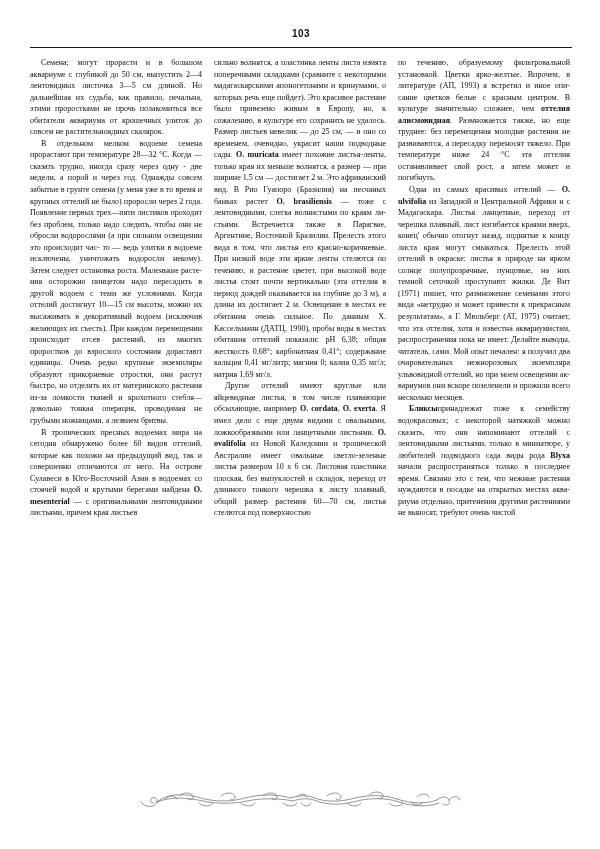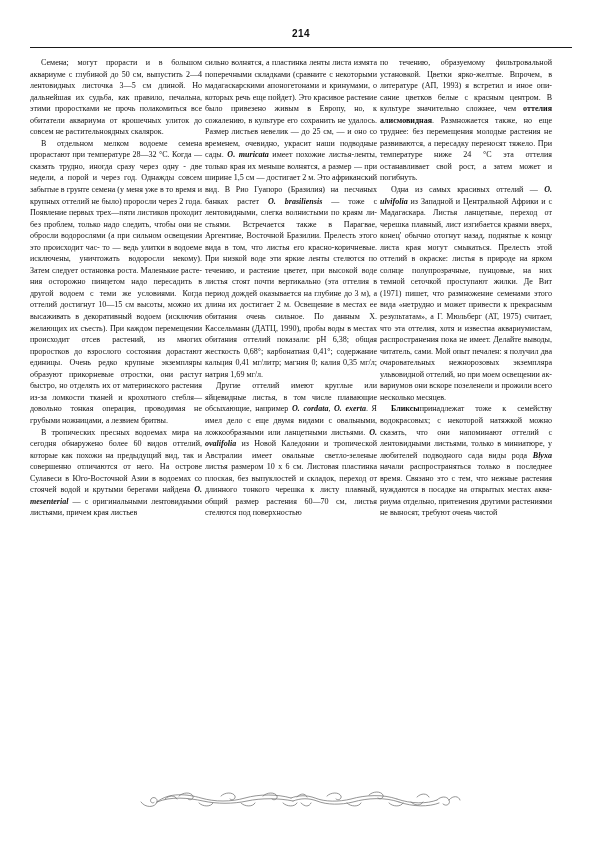--- a/index.html
+++ b/index.html
@@ -46,21 +46,21 @@
     background: #1a1a1a;
   }
   .columns {
     position: absolute;
     left: 30px;
     top: 57px;
     width: 542px;
     height: 700px;
     display: flex;
     flex-direction: row;
-    gap: 3px;
+    gap: 12px;
     align-items: flex-start;
   }
   .col {
     width: 172px;
     flex: 0 0 172px;
     font-size: 8.05px;
     line-height: 11.55px;
     text-align: justify;
     text-justify: inter-word;
     hyphens: manual;
@@ -68,21 +68,20 @@
     -webkit-font-smoothing: none;
   }
   .col p {
     margin: 0;
     text-indent: 11px;
   }
   .col p.noindent {
     text-indent: 0;
   }
   .sp-i {
-    font-style: italic;
     font-weight: bold;
   }
   .sp-b {
     font-weight: bold;
   }
   .ornament {
     position: absolute;
     left: 50%;
     transform: translateX(-50%);
     top: 782px;
@@ -94,21 +93,21 @@
     width: 330px;
     height: 34px;
   }
 </style>
 </head>
 <body>
 
 <div class="page">
 
   <div class="page-header">
-    <div class="folio">214</div>
+    <div class="folio">103</div>
   </div>
 
   <div class="header-rule"></div>
 
   <div class="columns">
 
     <div class="col">
       <p>Семена; могут прорасти и в большом аквариуме с глубиной до 50 см, выпустить 2—4 лентовид­ных листочка 3—5 см длиной. Но дальнейшая их судьба, как прави­ло, печальна, этими проростками не прочь полакомиться все обита­тели аквариума от крошечных ули­ток до совсем не растительноядных скалярок.</p>
       <p>В отдельном мелком водоеме семена прорастают при температу­ре 28—32 °С. Когда — сказать трудно, иногда сразу через одну - две недели, а порой и через год. Однажды совсем забытые в грунте семена (у меня уже в то время и крупных оттелий не было) про­росли через 2 года. Появление пер­вых трех—пяти листиков проходит без проблем, только надо следить, чтобы они не обросли водорослями (а при сильном освещении это происходит час- то — ведь улитки в водоеме исключены, уничтожать водоросли некому). Затем следует остановка роста. Маленькие расте­ния осторожно пинцетом надо пе­ресадить в другой водоем с теми же условиями. Когда оттелий дос­тигнут 10—15 см высоты, можно их высаживать в декоративный во­доем (исключив желающих их съесть). При каждом перемещении происходит отсев растений, из многих проростков до взрослого состояния дорастают единицы. Очень редко крупные экземпляры образуют прикорневые отростки, они растут быстро, но отделять их от материнского растения из-за ломкости тканей и крохотного стебля—довольно тонкая опера­ция, проводимая не грубыми нож­ницами, а лезвием бритвы.</p>
       <p><span>В тропических пресных водо­емах мира на сегодня обнаружено более 60 видов оттелий, которые как похожи на предыдущий вид, так и совершенно отличаются от него. На острове Сулавеси в Юго-Восточной Азии в водоемах со стоячей водой и крутыми берегами найдена </span><span class="sp-i">O. mesenterial</span><span> — с ориги­нальными лентовидными листь­ями, причем края листьев</span></p>

